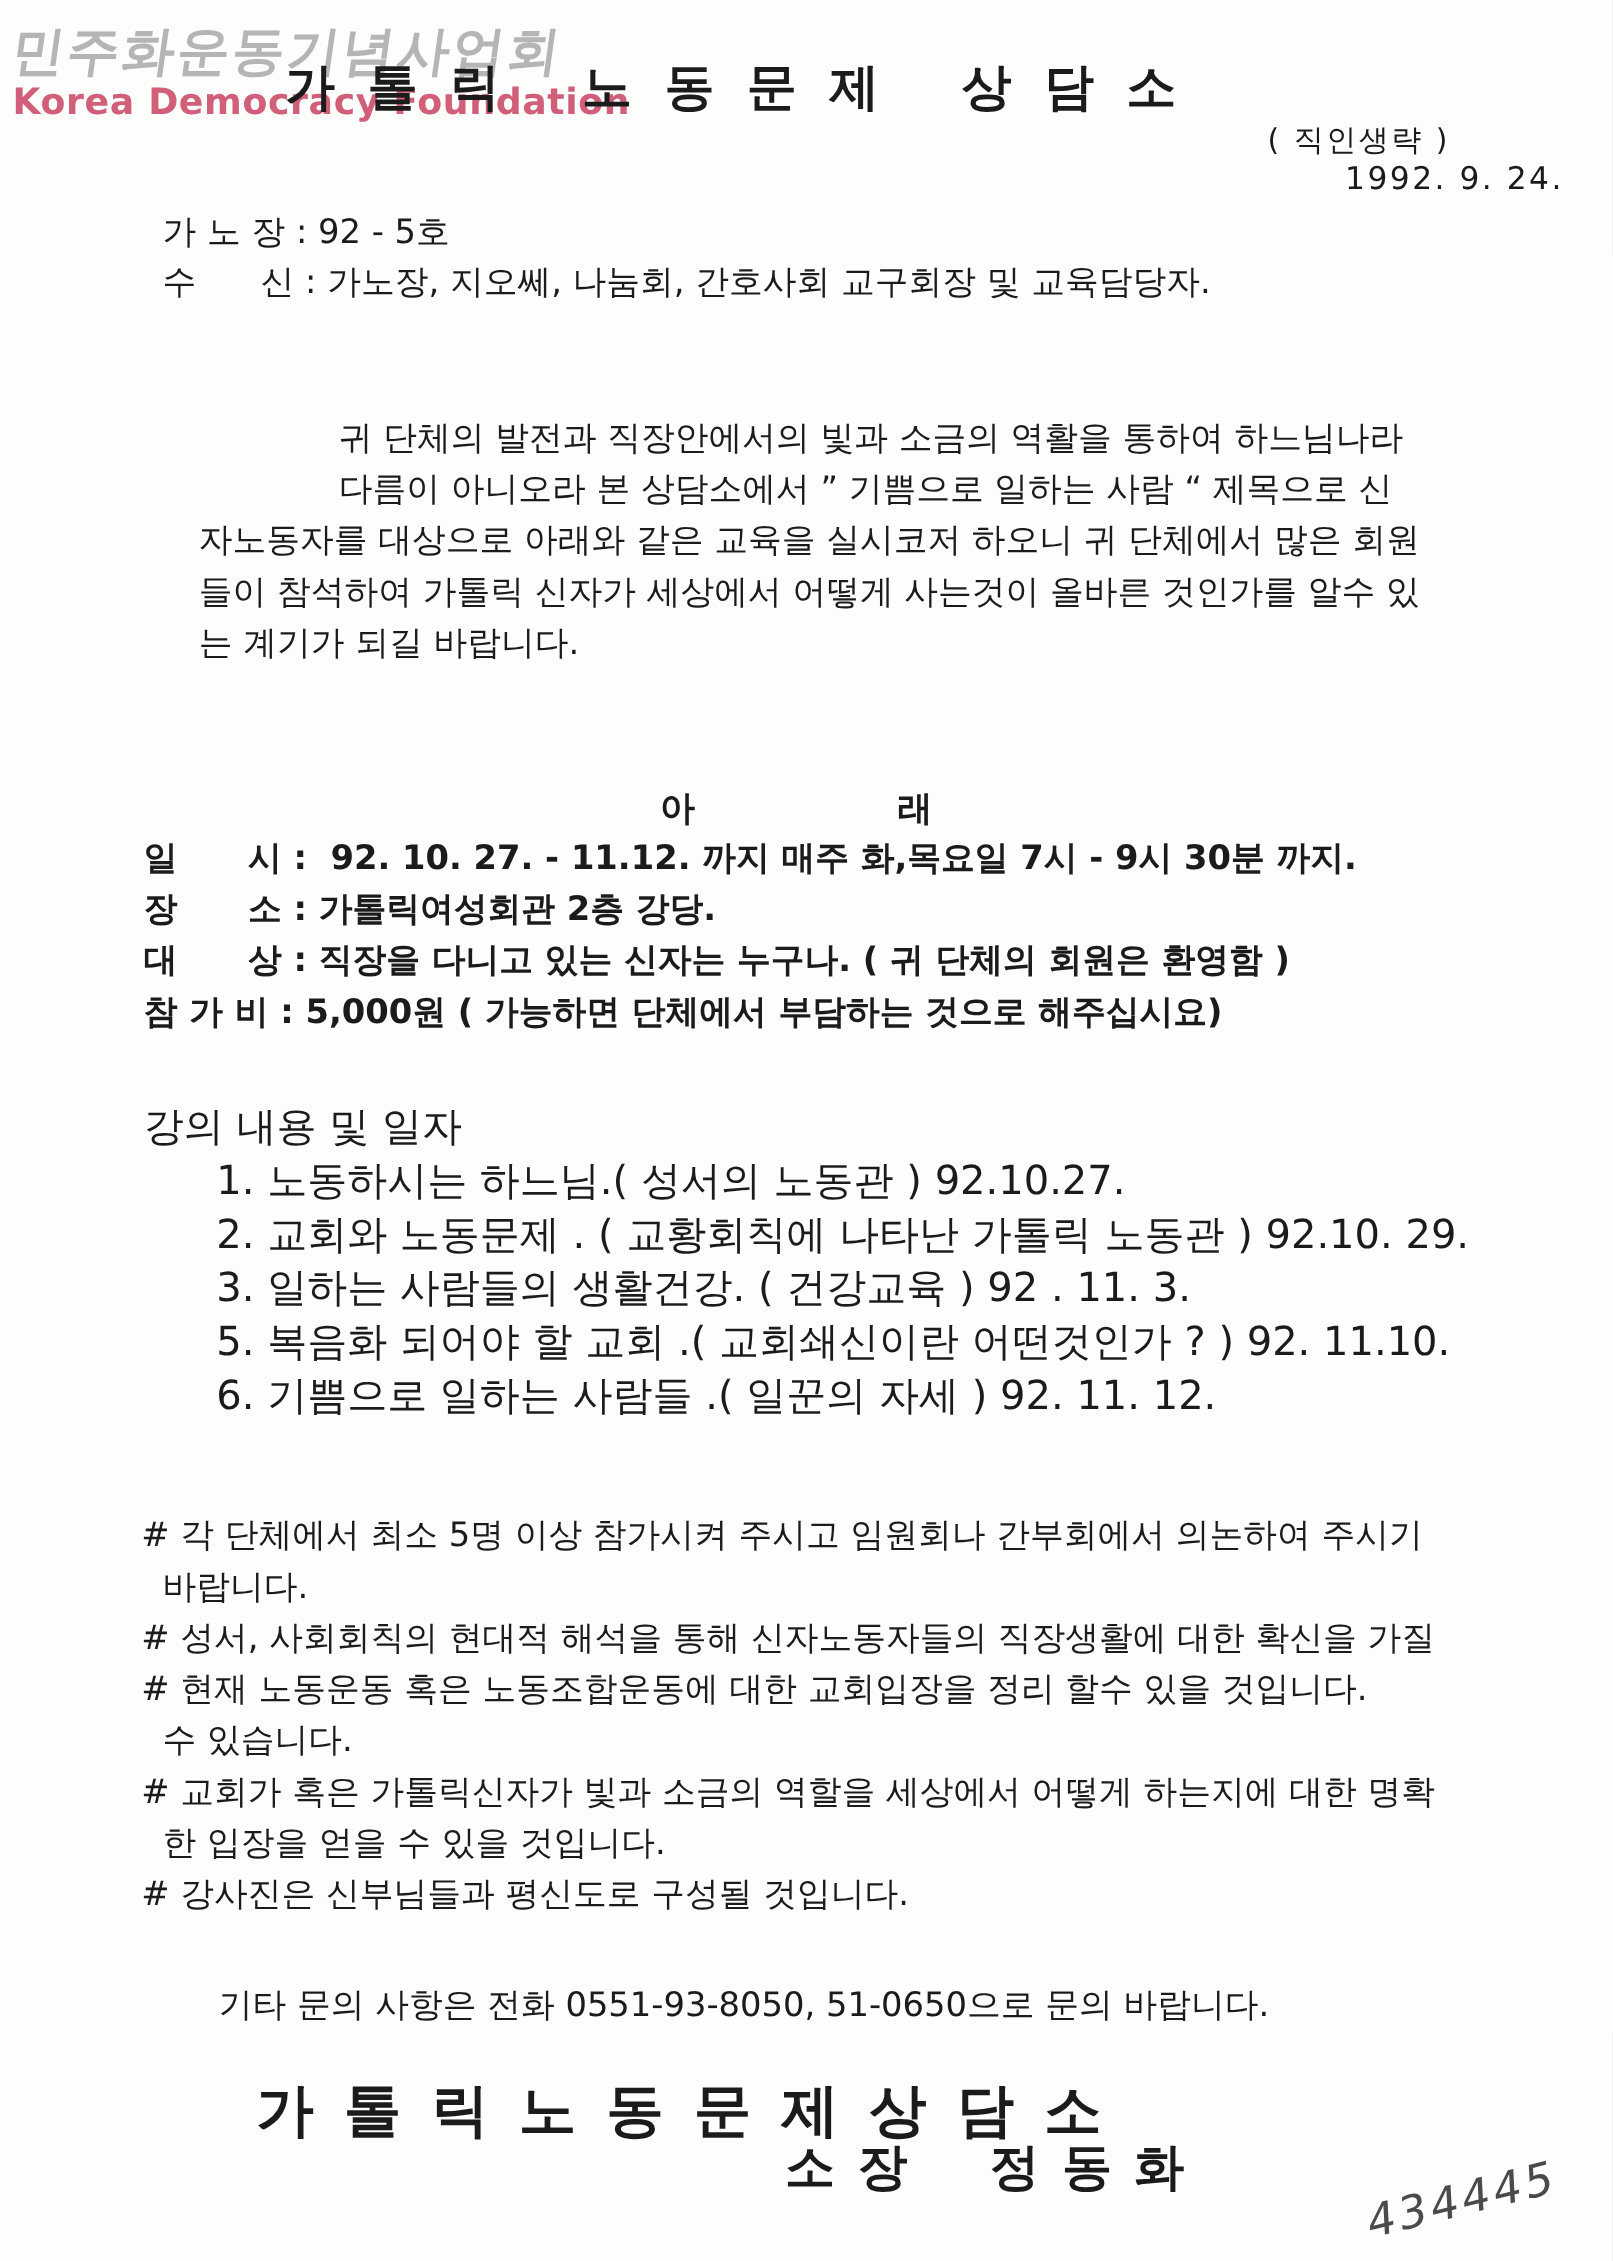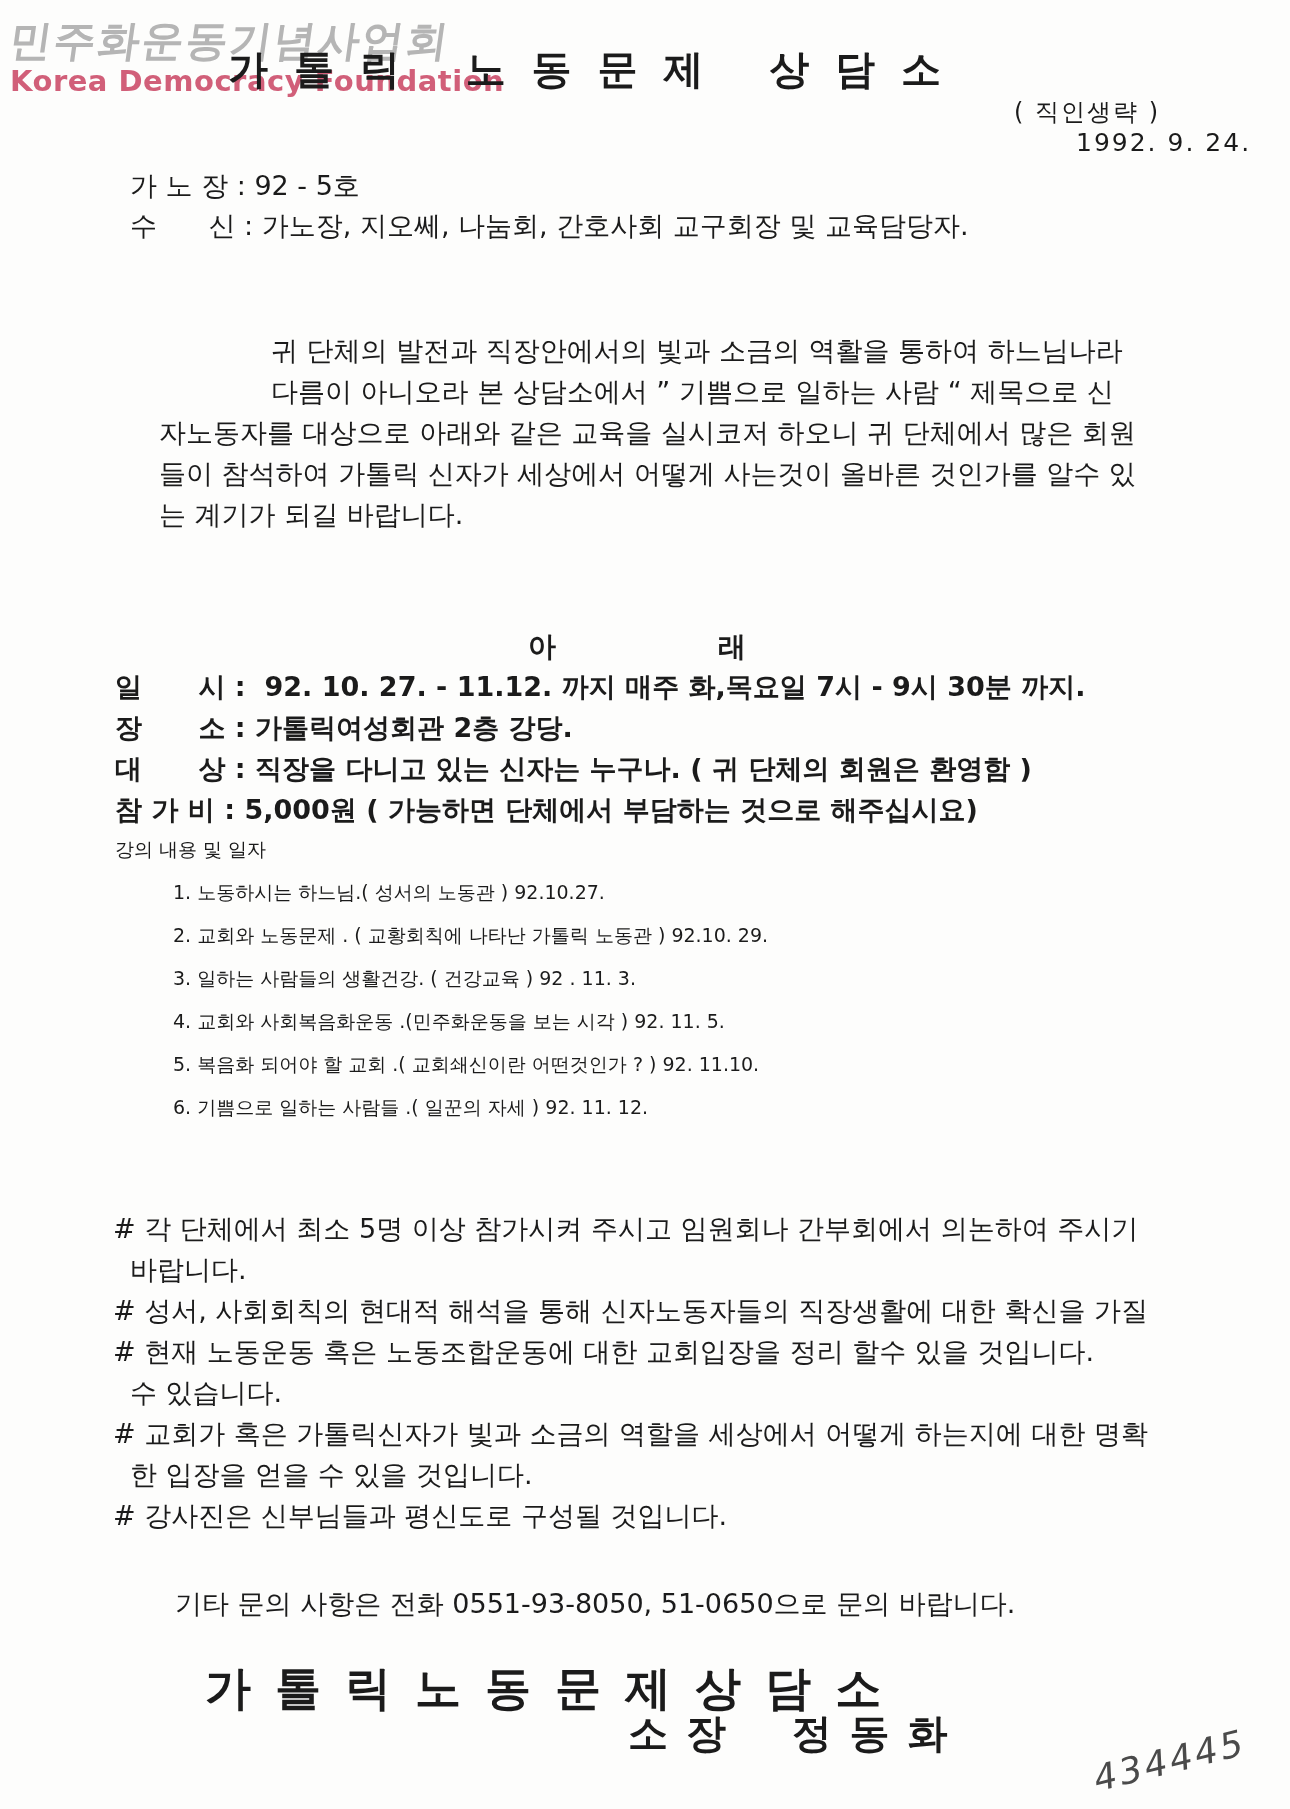--- a/index.html
+++ b/index.html
@@ -48,22 +48,22 @@
     font-size:28px; font-weight:bold;
   }
   
   .details {
     position:absolute; top:666px; left:115px;
     font-size:27px; line-height:41px;
   }
   .detail-row { white-space:pre;font-weight:bold; }
   
   .lectures {
-    position:absolute; top:828px; left:115px;
-    font-size:19px; line-height:43px;
+    position:absolute; top:880px; left:115px;
+    font-size:32px; line-height:43px;
   }
   .lectures .item { padding-left:58px; white-space:pre; }
   .lectures .heading { white-space:pre; }
   
   .notes {
     position:absolute; top:1208px; left:113px; width:1090px;
     font-size:27px; line-height:41px;
   }
   .notes .nline { white-space:pre; }
   .notes .cont { padding-left:17px; }
@@ -121,21 +121,20 @@
     <div class="detail-row"><span>장      소 : </span><span>가톨릭여성회관 2층 강당.</span></div>
     <div class="detail-row"><span>대      상 : </span><span>직장을 다니고 있는 신자는 누구나. ( 귀 단체의 회원은 환영함 )</span></div>
     <div class="detail-row"><span>참 가 비 : </span><span>5,000원 ( 가능하면 단체에서 부담하는 것으로 해주십시요)</span></div>
   </div>
 
   <div class="lectures">
     <div class="heading">강의 내용 및 일자</div>
     <div class="item">1. 노동하시는 하느님.( 성서의 노동관 ) 92.10.27.</div>
     <div class="item">2. 교회와 노동문제 . ( 교황회칙에 나타난 가톨릭 노동관 ) 92.10. 29.</div>
     <div class="item">3. 일하는 사람들의 생활건강. ( 건강교육 ) 92 . 11. 3.</div>
-    <div class="item">4. 교회와 사회복음화운동 .(민주화운동을 보는 시각 ) 92. 11. 5.</div>
     <div class="item">5. 복음화 되어야 할 교회 .( 교회쇄신이란 어떤것인가 ? ) 92. 11.10.</div>
     <div class="item">6. 기쁨으로 일하는 사람들 .( 일꾼의 자세 ) 92. 11. 12.</div>
   </div>
 
   <div class="notes">
     <div class="nline"># 각 단체에서 최소 5명 이상 참가시켜 주시고 임원회나 간부회에서 의논하여 주시기</div>
     <div class="nline cont">바랍니다.</div>
     <div class="nline"># 성서, 사회회칙의 현대적 해석을 통해 신자노동자들의 직장생활에 대한 확신을 가질</div>
     <div class="nline"># 현재 노동운동 혹은 노동조합운동에 대한 교회입장을 정리 할수 있을 것입니다.</div>
     <div class="nline cont">수 있습니다.</div>

